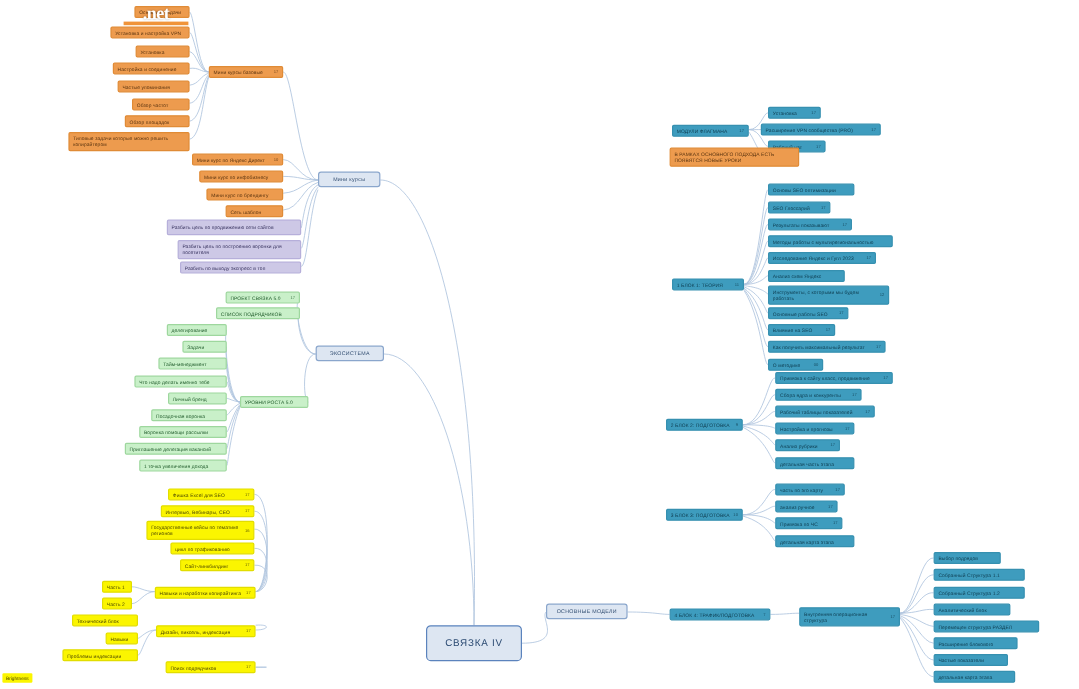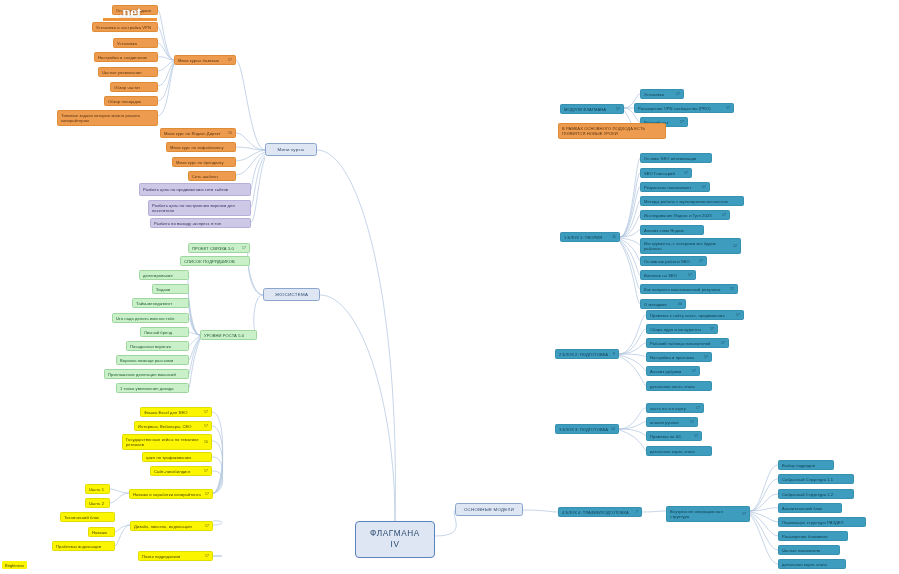--- a/index.html
+++ b/index.html
@@ -416,20 +416,20 @@
       <div class="node n-branch" style="left: 265px; top: 143px; width: 52px; min-height: 13px;">
         <span class="nlabel">Мини курсы</span>
       </div>
       <div class="node n-branch" style="left: 263px; top: 288px; width: 57px; min-height: 13px;">
         <span class="nlabel">ЭКОСИСТЕМА</span>
       </div>
       <div class="node n-branch" style="left: 455px; top: 503px; width: 68px; min-height: 13px;">
         <span class="nlabel">ОСНОВНЫЕ МОДЕЛИ</span>
       </div>
       <div class="node n-root" style="left: 355px; top: 521px; width: 80px; min-height: 30px;">
-        <span class="nlabel" style="text-align: center;">ФЛАГМАНА IV</span>
+        <span class="nlabel" style="text-align: center;">СВЯЗКА IV</span>
       </div>
     </div>
 
   <div id="wm-bar"></div>
   <div id="watermark">.net</div>
   <div id="brightness-tag">Brightness</div>
 </div>
 
 </body></html>

